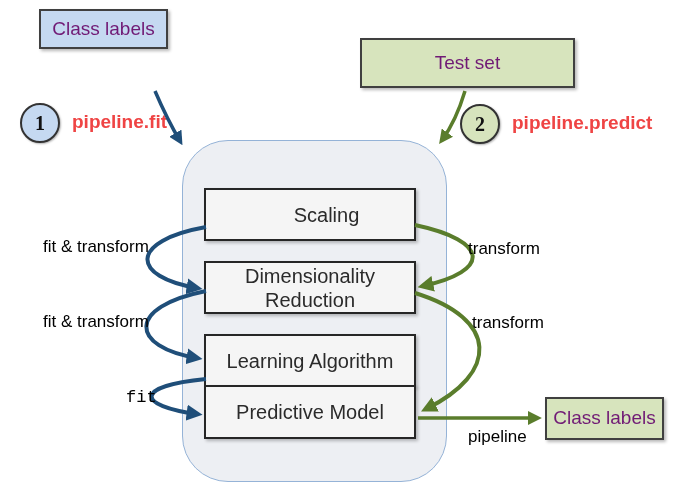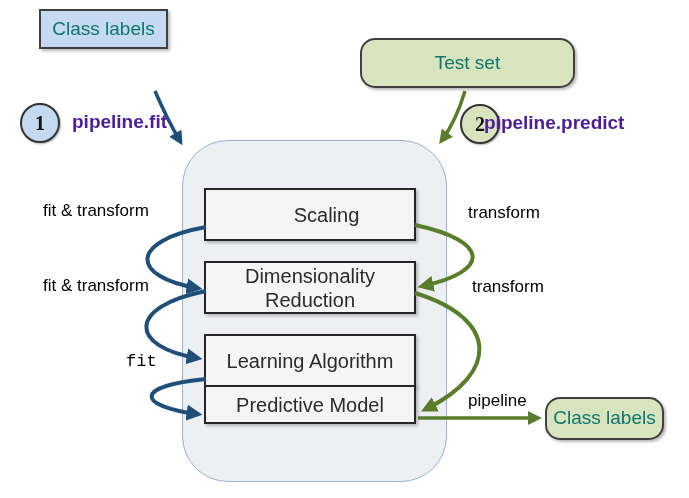--- a/index.html
+++ b/index.html
@@ -17,65 +17,65 @@
     position:absolute; left:182px; top:146px; width:265px; text-align:center;
     font-size:30px; line-height:30px; font-weight:700; font-variant:small-caps;
     letter-spacing:1px; color:var(--title-color,#a6a6a6);
   }
   .box {
     position:absolute; box-sizing:border-box; display:flex; align-items:center;
     justify-content:center; text-align:center; line-height:1.2;
   }
   .outer {
     border:2px solid var(--outer-box-border,#404040); font-size:19px;
-    color:#0f766e; box-shadow:2px 2px 3px rgba(0,0,0,0.28);
+    color:#701a75; box-shadow:2px 2px 3px rgba(0,0,0,0.28);
   }
   .blue  { background:var(--blue-fill,#c5d9f1); }
-  .green { background:var(--green-fill,#d7e4bd);border-radius:15px; }
+  .green { background:var(--green-fill,#d7e4bd); }
   .inner {
     border:2px solid var(--box-border,#262626); background:var(--box-fill,#f5f5f5);
     font-size:20px; color:#2b2b2b; box-shadow:2px 2px 3px rgba(0,0,0,0.25);
     padding:0 8px;
   }
   .circle {
     position:absolute; width:40px; height:40px; box-sizing:border-box;
     border-radius:50%; border:2px solid #333; display:flex; align-items:center;
     justify-content:center; font-family:"Liberation Serif", serif;
     font-weight:bold; font-size:20px; color:#111;
     box-shadow:1px 1px 2px rgba(0,0,0,0.3);
   }
-  .step-label { position:absolute; font-size:19px; font-weight:700; color:#4c1d95; white-space:nowrap; }
-  .edge-label { position:absolute; font-size:17px; color:#000; white-space:nowrap; }
+  .step-label { position:absolute; font-size:19px; font-weight:700; color:#ef4444; white-space:nowrap; }
+  .edge-label { position:absolute; font-size:17px; color:#000; white-space:nowrap;margin-top:36px; }
   svg.arrows { position:absolute; left:0; top:0; pointer-events:none; }
   .stroke-b { stroke:var(--blue-arrow,#1f4e79); fill:none; }
   .stroke-g { stroke:var(--green-arrow,#5a7d2c); fill:none; }
   .mk-b { fill:var(--blue-arrow,#1f4e79); }
   .mk-g { fill:var(--green-arrow,#5a7d2c); }
 </style>
 </head>
 <body>
 
 <div class="canvas">
 
   <div class="container"></div>
 
   <div class="box inner" style="left:204px; top:188px; width:212px; height:53px;padding-left:41px;">Scaling</div>
   <div class="box inner" style="left:204px; top:261px; width:212px; height:53px;">Dimensionality Reduction</div>
   <div class="box inner" style="left:204px; top:334px; width:212px; height:53px;">Learning Algorithm</div>
-  <div class="box inner" style="left:204px; top:385px; width:212px; height:39px;">Predictive Model</div>
+  <div class="box inner" style="left:204px; top:385px; width:212px; height:54px;">Predictive Model</div>
 
   <div class="box outer blue" style="left:39px; top:9px; width:129px; height:40px;">Class labels</div>
   <div class="box outer green" style="left:360px; top:38px; width:215px; height:50px;">Test set</div>
 
   <div class="box outer green" style="left:545px; top:397px; width:119px; height:43px;">Class labels</div>
 
   <div class="circle blue" style="left:20px; top:103px;">1</div>
   <div class="step-label" style="left:72px; top:111px;">pipeline.fit</div>
   <div class="circle green" style="left:460px; top:104px;">2</div>
-  <div class="step-label" style="left:484px; top:112px;">pipeline.predict</div>
+  <div class="step-label" style="left:512px; top:112px;">pipeline.predict</div>
 
   <svg class="arrows" width="689" height="498" viewBox="0 0 689 498">
     <defs>
       <marker id="arrow-blue" viewBox="0 0 10 10" refX="6.5" refY="5" markerWidth="4" markerHeight="4" orient="auto-start-reverse">
         <path class="mk-b" d="M0,0 L10,5 L0,10 Z"></path>
       </marker>
       <marker id="arrow-green" viewBox="0 0 10 10" refX="6.5" refY="5" markerWidth="4" markerHeight="4" orient="auto-start-reverse">
         <path class="mk-g" d="M0,0 L10,5 L0,10 Z"></path>
       </marker>
     </defs>

